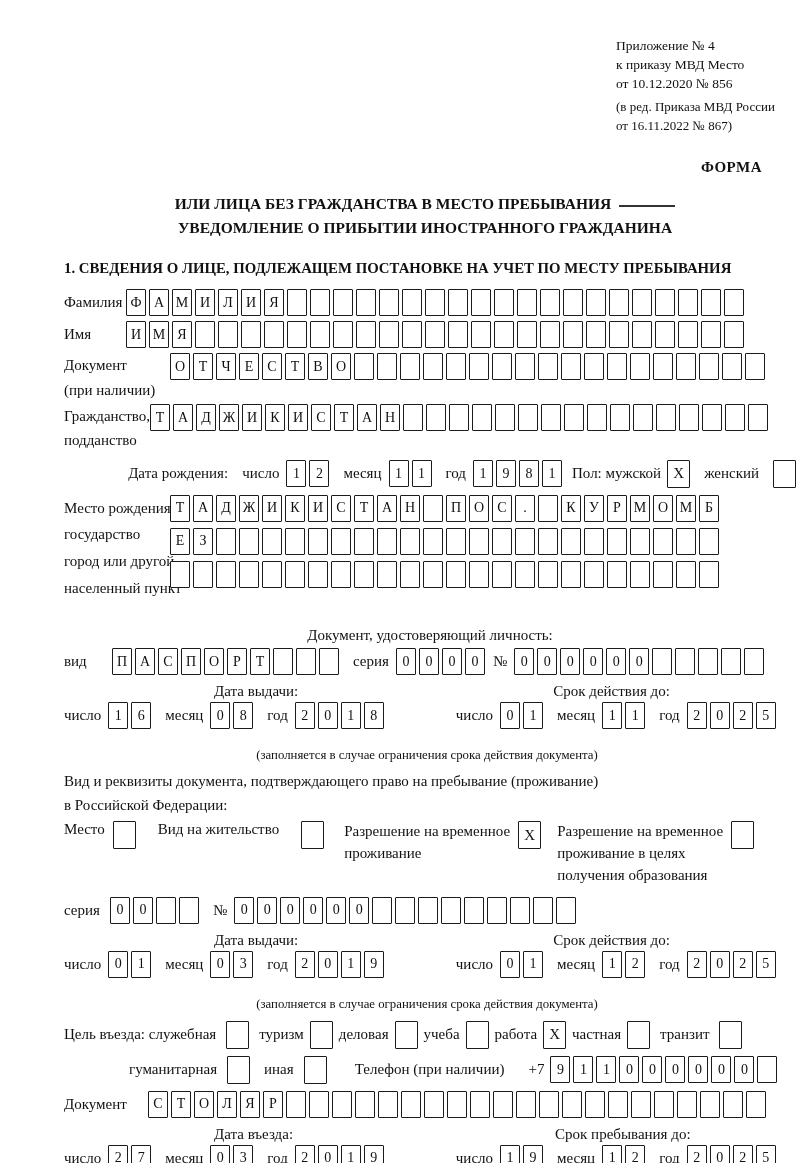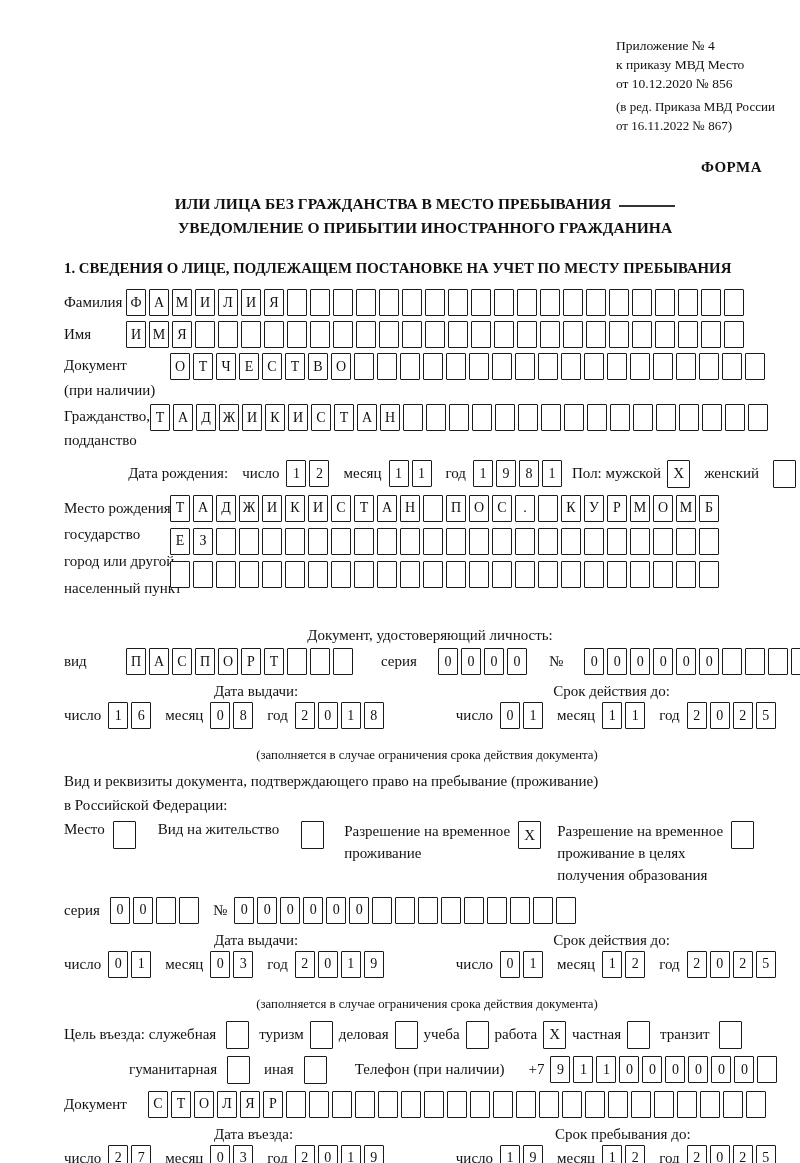--- a/index.html
+++ b/index.html
@@ -314,21 +314,21 @@
         <span class="cell"></span>
         <span class="cell"></span>
         <span class="cell"></span>
         <span class="cell"></span>
       </span>
   </span>
 </div>
 
 <div class="docline">Документ, удостоверяющий личность:</div>
 
-<div class="row" style="margin-top:4px;gap:14px;">
+<div class="row" style="margin-top:4px;">
   <span style="width:48px;flex:0 0 48px;">вид</span>
   <span class="cells">
       <span class="cell">П</span>
       <span class="cell">А</span>
       <span class="cell">С</span>
       <span class="cell">П</span>
       <span class="cell">О</span>
       <span class="cell">Р</span>
       <span class="cell">Т</span>
       <span class="cell"></span>

